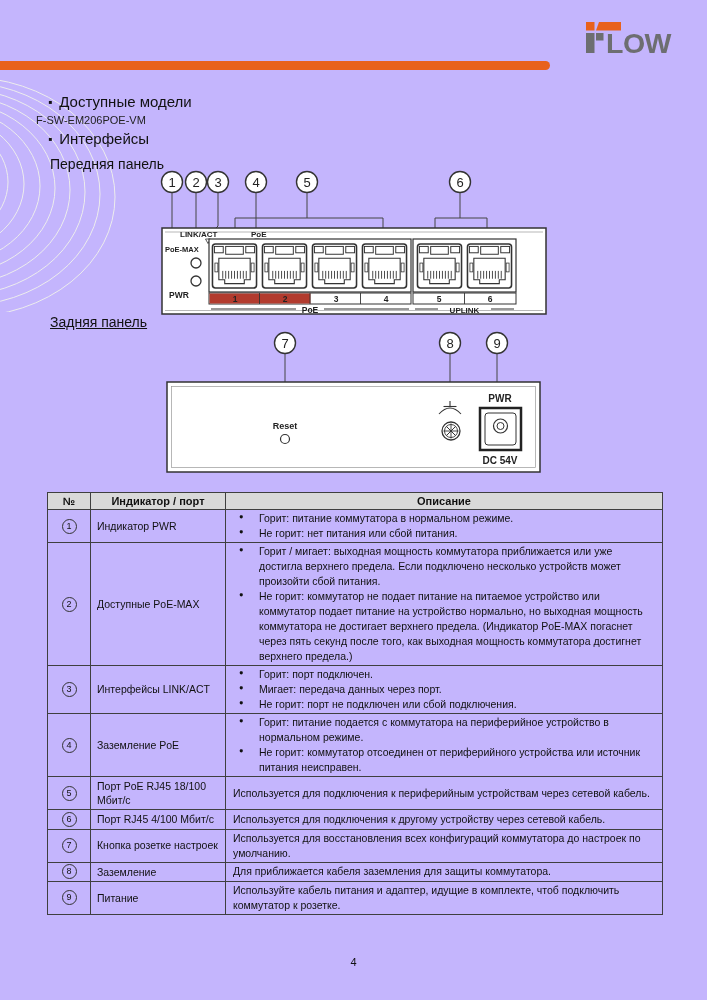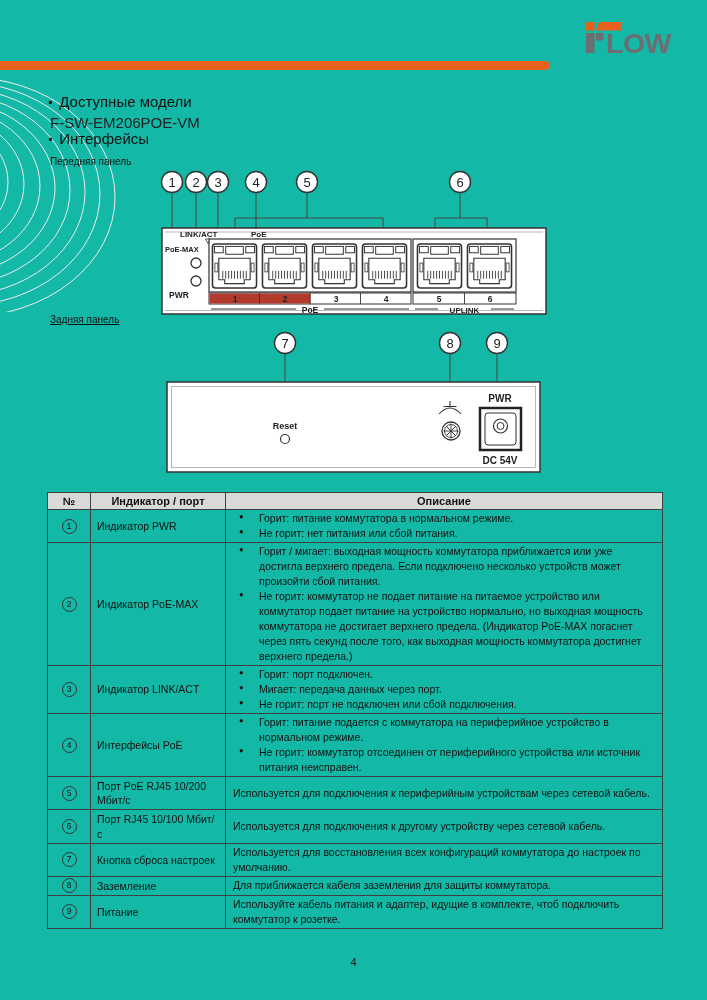--- a/index.html
+++ b/index.html
@@ -1,31 +1,31 @@
 <!DOCTYPE html>
 <html lang="ru"><head>
 <meta charset="utf-8">
 <style>
   html,body{margin:0;padding:0;background:#fff;}
   .page{
-    position:relative;width:707px;height:1000px;background:#14b8a6;overflow:hidden;
+    position:relative;width:707px;height:1000px;background:#c4b5fd;overflow:hidden;
     font-family:"Liberation Sans",sans-serif;color:#1a1a1a;
   }
   
   .logo{position:absolute;top:20px;right:20px;width:102px;height:36px;}
   .orange-bar{position:absolute;left:0;top:61px;width:550px;height:9px;
     background:#e8611c;border-radius:0 5px 5px 0;}
   .swirl{position:absolute;left:0;top:72px;width:118px;height:240px;pointer-events:none;}
   
   .h-bullet{position:absolute;left:48px;font-weight:normal;font-size:15px;color:#111;}
   .h-bullet::before{content:"▪";font-size:12px;margin-right:7px;position:relative;top:-1px;}
   .h-models{top:93px;}
   .h-interfaces{top:130px;}
-  .model-code{position:absolute;left:50px;top:114px;font-size:15px;color:#222;}
-  .panel-label{position:absolute;left:50px;font-size:10px;color:#111;}
+  .model-code{position:absolute;left:36px;top:114px;font-size:11px;color:#222;}
+  .panel-label{position:absolute;left:50px;font-size:14px;color:#111;}
   .label-front{top:156px;}
   .label-rear{top:314px;text-decoration:underline;}
   
   .front-panel-svg{position:absolute;left:150px;top:166px;width:410px;height:152px;}
   .rear-panel-svg{position:absolute;left:150px;top:330px;width:410px;height:150px;}
   svg text{font-family:"Liberation Sans",sans-serif;}
   .callout-text{font-size:13px;fill:#222;}
   .diag-label{font-weight:bold;fill:#222;}
   
   .spec-table{position:absolute;left:47px;top:492px;width:615px;border-collapse:collapse;
@@ -211,66 +211,66 @@
         <td class="cell-name">Индикатор PWR</td>
         <td class="cell-desc">
           <ul class="bullets">
             <li>Горит: питание коммутатора в нормальном режиме.</li>
             <li>Не горит: нет питания или сбой питания.</li>
           </ul>
         </td>
       </tr>
       <tr>
         <td class="cell-num"><span class="circle-num">2</span></td>
-        <td class="cell-name">Индикатор PoE-MAX</td>
+        <td class="cell-name">Доступные PoE-MAX</td>
         <td class="cell-desc">
           <ul class="bullets">
             <li>Горит / мигает: выходная мощность коммутатора приближается или уже достигла верхнего предела. Если подключено несколько устройств может произойти сбой питания.</li>
             <li>Не горит: коммутатор не подает питание на питаемое устройство или коммутатор подает питание на устройство нормально, но выходная мощность коммутатора не достигает верхнего предела. (Индикатор PoE-MAX погаснет через пять секунд после того, как выходная мощность коммутатора достигнет верхнего предела.)</li>
           </ul>
         </td>
       </tr>
       <tr>
         <td class="cell-num"><span class="circle-num">3</span></td>
-        <td class="cell-name">Индикатор LINK/ACT</td>
+        <td class="cell-name">Интерфейсы LINK/ACT</td>
         <td class="cell-desc">
           <ul class="bullets">
             <li>Горит: порт подключен.</li>
             <li>Мигает: передача данных через порт.</li>
             <li>Не горит: порт не подключен или сбой подключения.</li>
           </ul>
         </td>
       </tr>
       <tr>
         <td class="cell-num"><span class="circle-num">4</span></td>
-        <td class="cell-name">Интерфейсы PoE</td>
+        <td class="cell-name">Заземление PoE</td>
         <td class="cell-desc">
           <ul class="bullets">
             <li>Горит: питание подается с коммутатора на периферийное устройство в нормальном режиме.</li>
             <li>Не горит: коммутатор отсоединен от периферийного устройства или источник питания неисправен.</li>
           </ul>
         </td>
       </tr>
       <tr>
         <td class="cell-num"><span class="circle-num">5</span></td>
-        <td class="cell-name">Порт PoE RJ45 10/200 Мбит/с</td>
+        <td class="cell-name">Порт PoE RJ45 18/100 Мбит/с</td>
         <td class="cell-desc">
             <div class="plain-desc">Используется для подключения к периферийным устройствам через сетевой кабель.</div>
           </td>
       </tr>
       <tr>
         <td class="cell-num"><span class="circle-num">6</span></td>
-        <td class="cell-name">Порт RJ45 10/100 Мбит/с</td>
+        <td class="cell-name">Порт RJ45 4/100 Мбит/с</td>
         <td class="cell-desc">
             <div class="plain-desc">Используется для подключения к другому устройству через сетевой кабель.</div>
           </td>
       </tr>
       <tr>
         <td class="cell-num"><span class="circle-num">7</span></td>
-        <td class="cell-name">Кнопка сброса настроек</td>
+        <td class="cell-name">Кнопка розетке настроек</td>
         <td class="cell-desc">
             <div class="plain-desc">Используется для восстановления всех конфигураций коммутатора до настроек по умолчанию.</div>
           </td>
       </tr>
       <tr>
         <td class="cell-num"><span class="circle-num">8</span></td>
         <td class="cell-name">Заземление</td>
         <td class="cell-desc">
             <div class="plain-desc">Для приближается кабеля заземления для защиты коммутатора.</div>
           </td>

